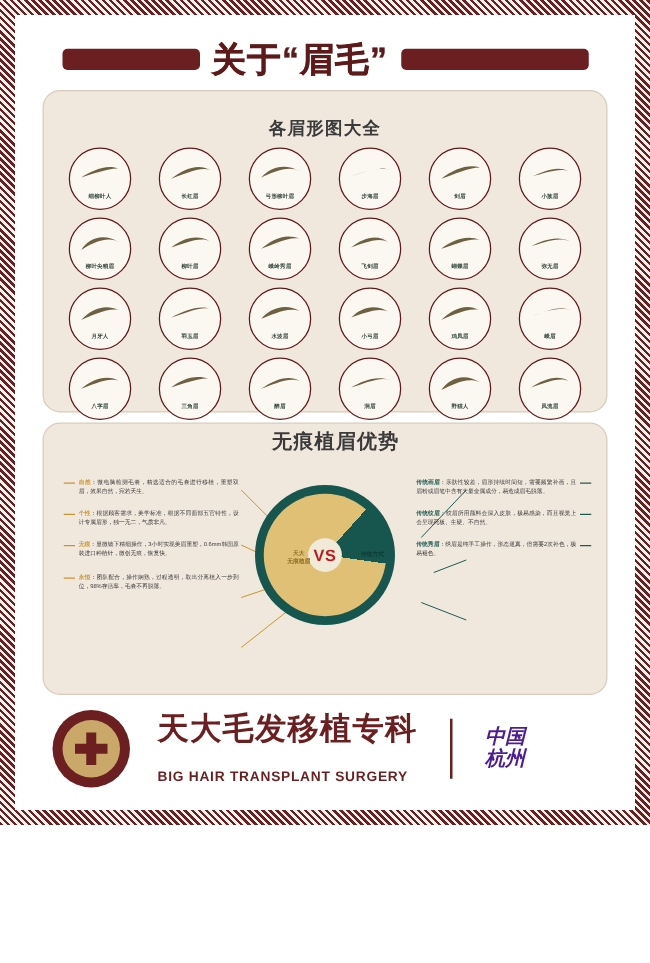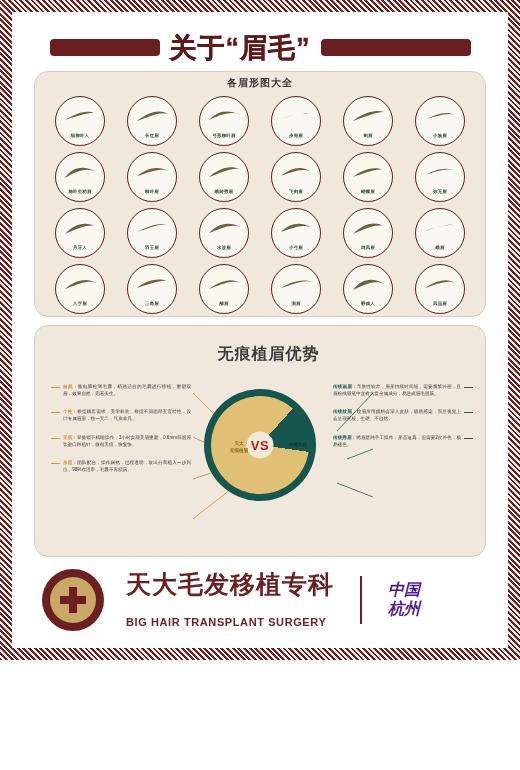--- a/index.html
+++ b/index.html
@@ -46,24 +46,24 @@
     margin: 0 10px;
     background: #f0e7dd;
     border: 1px solid #d9cbbc;
     border-radius: 14px;
   }
   .panel.shapes { height: 258px; margin-bottom: 8px; }
   .panel.advantage { flex: 1 1 auto; margin-bottom: 6px; }
 
   .panel-title {
     text-align: center; color: #3b3b3b;
-    font-size: 10px; font-weight: bold;
-    padding-top: 4px; letter-spacing: 1px;
-  }
-  .panel.advantage .panel-title { font-size: 16px; padding-top: 18px; margin-left: 17px; }
+    font-size: 14px; font-weight: bold;
+    padding-top: 21px; letter-spacing: 1px;
+  }
+  .panel.advantage .panel-title { font-size: 16px; padding-top: 4px; margin-left: 17px; }
 
   
   .grid {
     display: grid;
     grid-template-columns: repeat(6, 1fr);
     grid-auto-rows: 54px;
     gap: 2px 2px;
     padding: 4px 10px 0;
   }
   .brow-cell {

